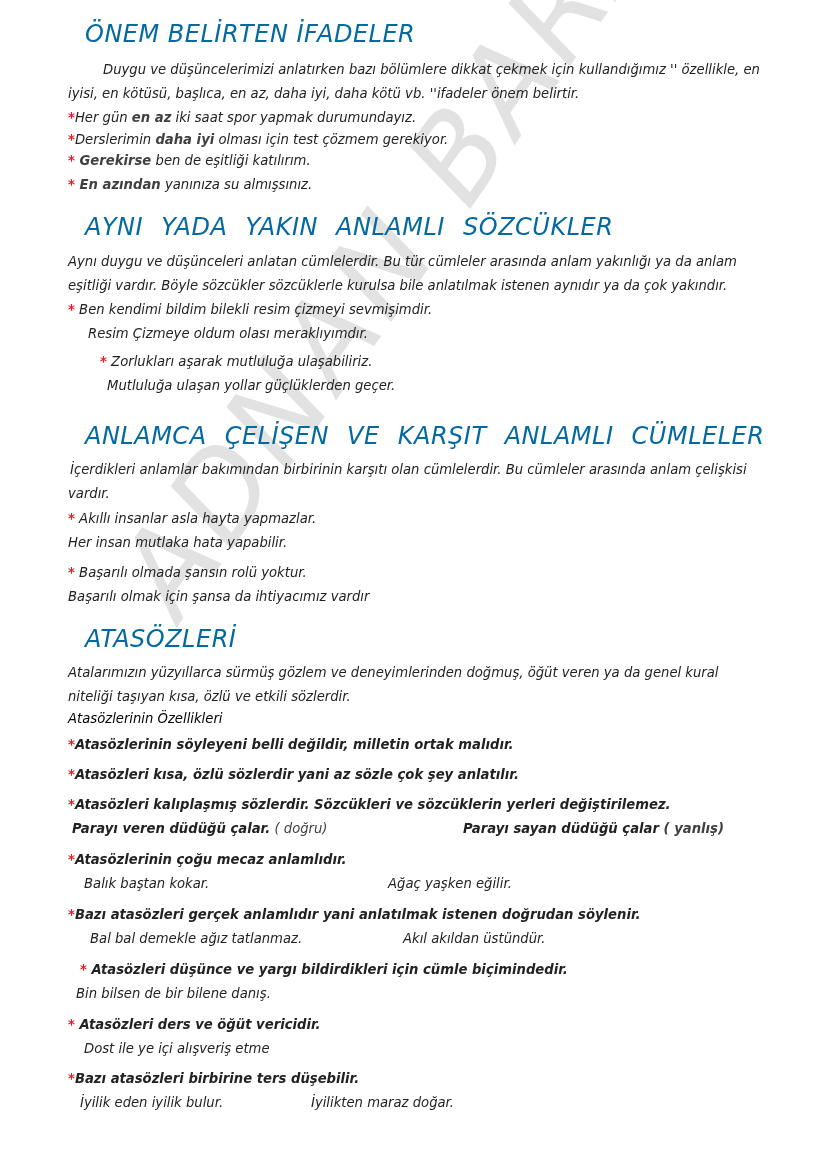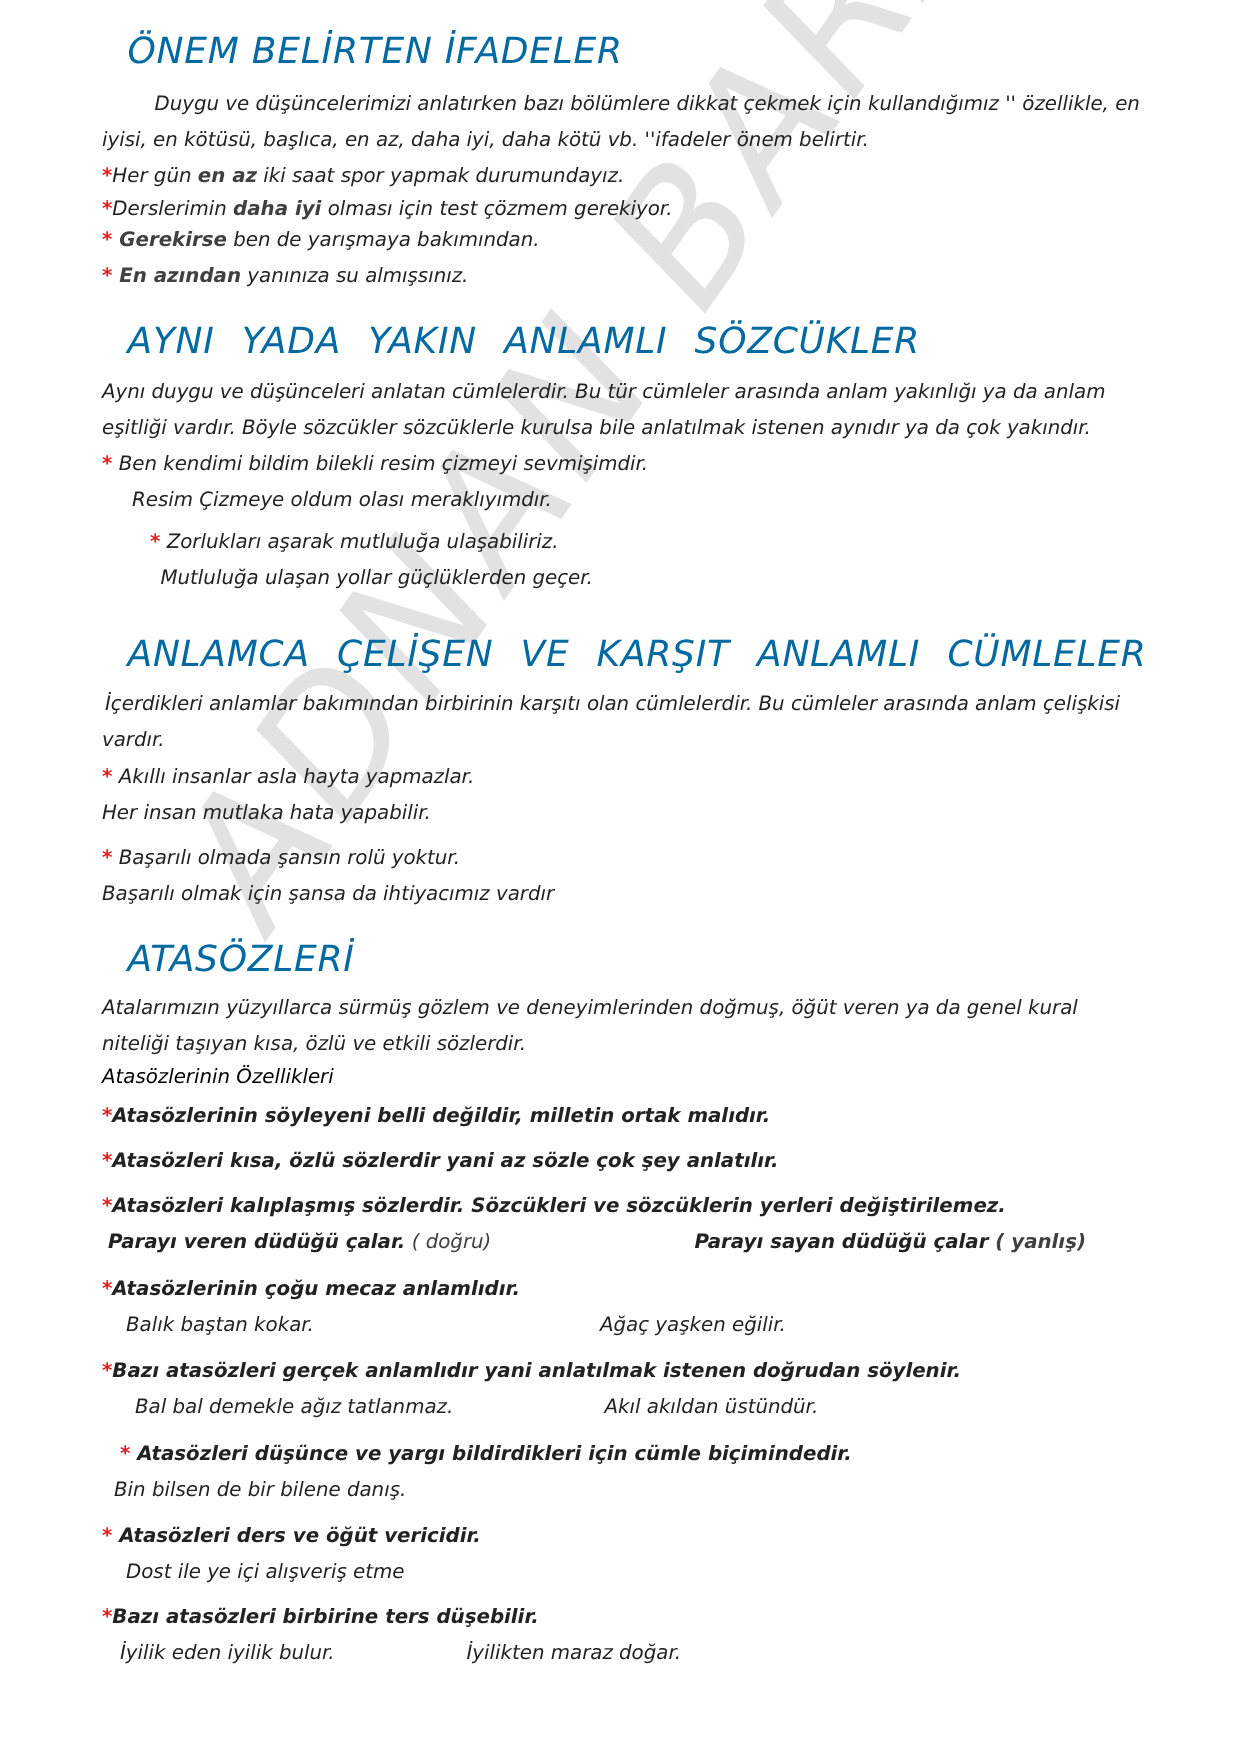--- a/index.html
+++ b/index.html
@@ -37,21 +37,21 @@
   <div class="watermark">ADNAN BARAN ÖNER</div>
 
   <div class="content">
 
     <div class="h" style="top:20px;">ÖNEM BELİRTEN İFADELER</div>
     <div class="ln" style="left:103px; top:62px;">Duygu ve düşüncelerimizi anlatırken bazı bölümlere dikkat çekmek için kullandığımız '' özellikle, en</div>
     <div class="ln" style="left:68px; top:86px;">iyisi, en kötüsü, başlıca, en az, daha iyi, daha kötü vb. ''ifadeler önem belirtir.</div>
 
     <div class="ln" style="left:68px; top:110px;"><span class="star">*</span><span>Her gün </span><span class="red b">en az</span><span> iki saat spor yapmak durumundayız.</span></div>
     <div class="ln" style="left:68px; top:132px;"><span class="star">*</span><span>Derslerimin </span><span class="red b">daha iyi</span><span> olması için test çözmem gerekiyor.</span></div>
-    <div class="ln" style="left:68px; top:153px;"><span class="star">* </span><span></span><span class="red b">Gerekirse</span><span> ben de yarışmaya bakımından.</span></div>
+    <div class="ln" style="left:68px; top:153px;"><span class="star">* </span><span></span><span class="red b">Gerekirse</span><span> ben de eşitliği katılırım.</span></div>
     <div class="ln" style="left:68px; top:177px;"><span class="star">* </span><span></span><span class="red b">En azından</span><span> yanınıza su almışsınız.</span></div>
 
     <div class="h wide" style="top:213px;">AYNI YADA YAKIN ANLAMLI SÖZCÜKLER</div>
     <div class="ln" style="left:68px; top:254px;">Aynı duygu ve düşünceleri anlatan cümlelerdir. Bu tür cümleler arasında anlam yakınlığı ya da anlam</div>
     <div class="ln" style="left:68px; top:278px;">eşitliği vardır. Böyle sözcükler sözcüklerle kurulsa bile anlatılmak istenen aynıdır ya da çok yakındır.</div>
     <div class="ln" style="left:68px; top:302px;"><span class="star">*</span> <span>Ben  kendimi bildim bilekli resim çizmeyi sevmişimdir.</span></div>
     <div class="ln" style="left:88px; top:326px;">Resim Çizmeye oldum olası meraklıyımdır.</div>
     <div class="ln" style="left:68px; top:354px;margin-left:32px;"><span class="star">*</span> <span>Zorlukları aşarak mutluluğa ulaşabiliriz.</span></div>
     <div class="ln" style="left:83px; top:378px;margin-left:24px;">Mutluluğa ulaşan yollar güçlüklerden geçer.</div>
 
@@ -69,21 +69,21 @@
     <div class="ln sub" style="left:68px; top:711px;">Atasözlerinin Özellikleri</div>
 
     <div class="ln b" style="left:68px; top:737px;"><span class="star">*</span><span>Atasözlerinin söyleyeni belli değildir, milletin ortak malıdır.</span></div>
     <div class="ln b" style="left:68px; top:767px;"><span class="star">*</span><span>Atasözleri kısa, özlü sözlerdir yani az sözle çok şey anlatılır.</span></div>
     <div class="ln b" style="left:68px; top:797px;"><span class="star">*</span><span>Atasözleri kalıplaşmış sözlerdir. Sözcükleri ve sözcüklerin yerleri değiştirilemez.</span></div>
     <div class="ln b" style="left:72px; top:821px;"><span>Parayı veren düdüğü çalar.</span><span class="red" style="font-weight:normal;"> ( doğru)</span></div>
     <div class="ln b" style="left:463px; top:821px;"><span>Parayı sayan düdüğü çalar</span><span class="red" style="font-weight:bold;"> ( yanlış)</span></div>
 
     <div class="ln b" style="left:68px; top:852px;"><span class="star">*</span><span>Atasözlerinin çoğu mecaz anlamlıdır.</span></div>
     <div class="ln" style="left:84px; top:876px;">Balık baştan kokar.</div>
-    <div class="ln" style="left:400px; top:876px;">Ağaç yaşken eğilir.</div>
+    <div class="ln" style="left:388px; top:876px;">Ağaç yaşken eğilir.</div>
 
     <div class="ln b" style="left:68px; top:907px;"><span class="star">*</span><span>Bazı atasözleri gerçek anlamlıdır yani anlatılmak istenen doğrudan söylenir.</span></div>
     <div class="ln" style="left:90px; top:931px;">Bal bal demekle ağız tatlanmaz.</div>
     <div class="ln" style="left:403px; top:931px;">Akıl akıldan üstündür.</div>
 
     <div class="ln b" style="left:64px; top:962px;margin-left:16px;"><span class="star">* </span><span>Atasözleri düşünce ve yargı bildirdikleri için cümle biçimindedir.</span></div>
     <div class="ln" style="left:76px; top:986px;">Bin bilsen de bir bilene danış.</div>
 
     <div class="ln b" style="left:68px; top:1017px;"><span class="star">* </span><span>Atasözleri ders ve öğüt vericidir.</span></div>
     <div class="ln" style="left:84px; top:1041px;">Dost ile ye içi alışveriş etme</div>

